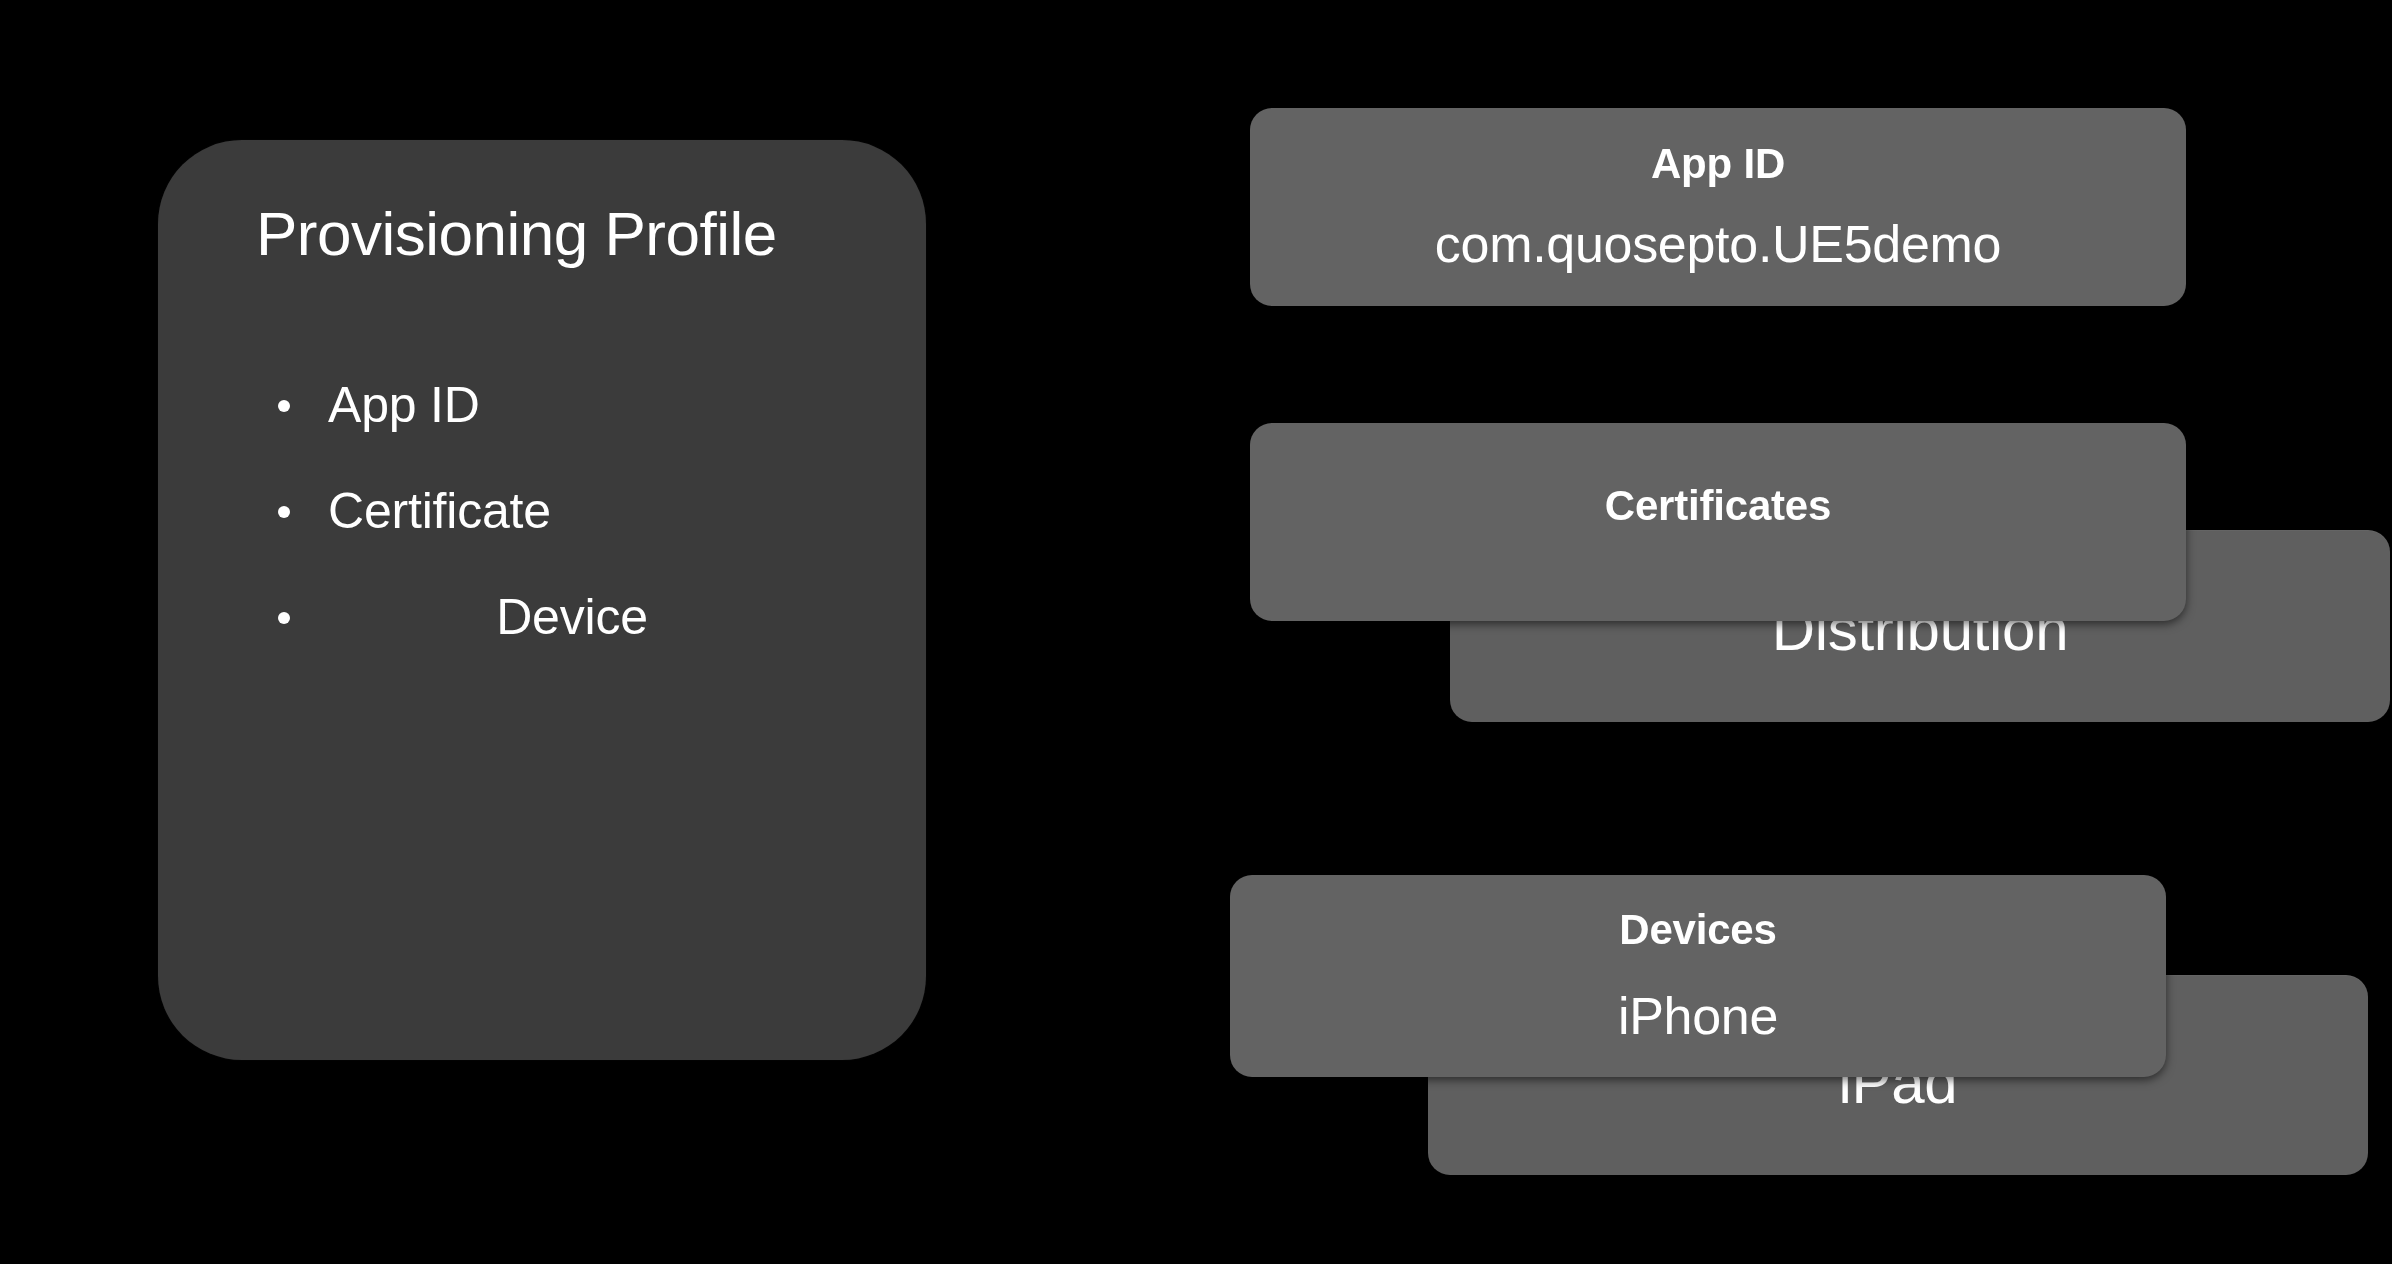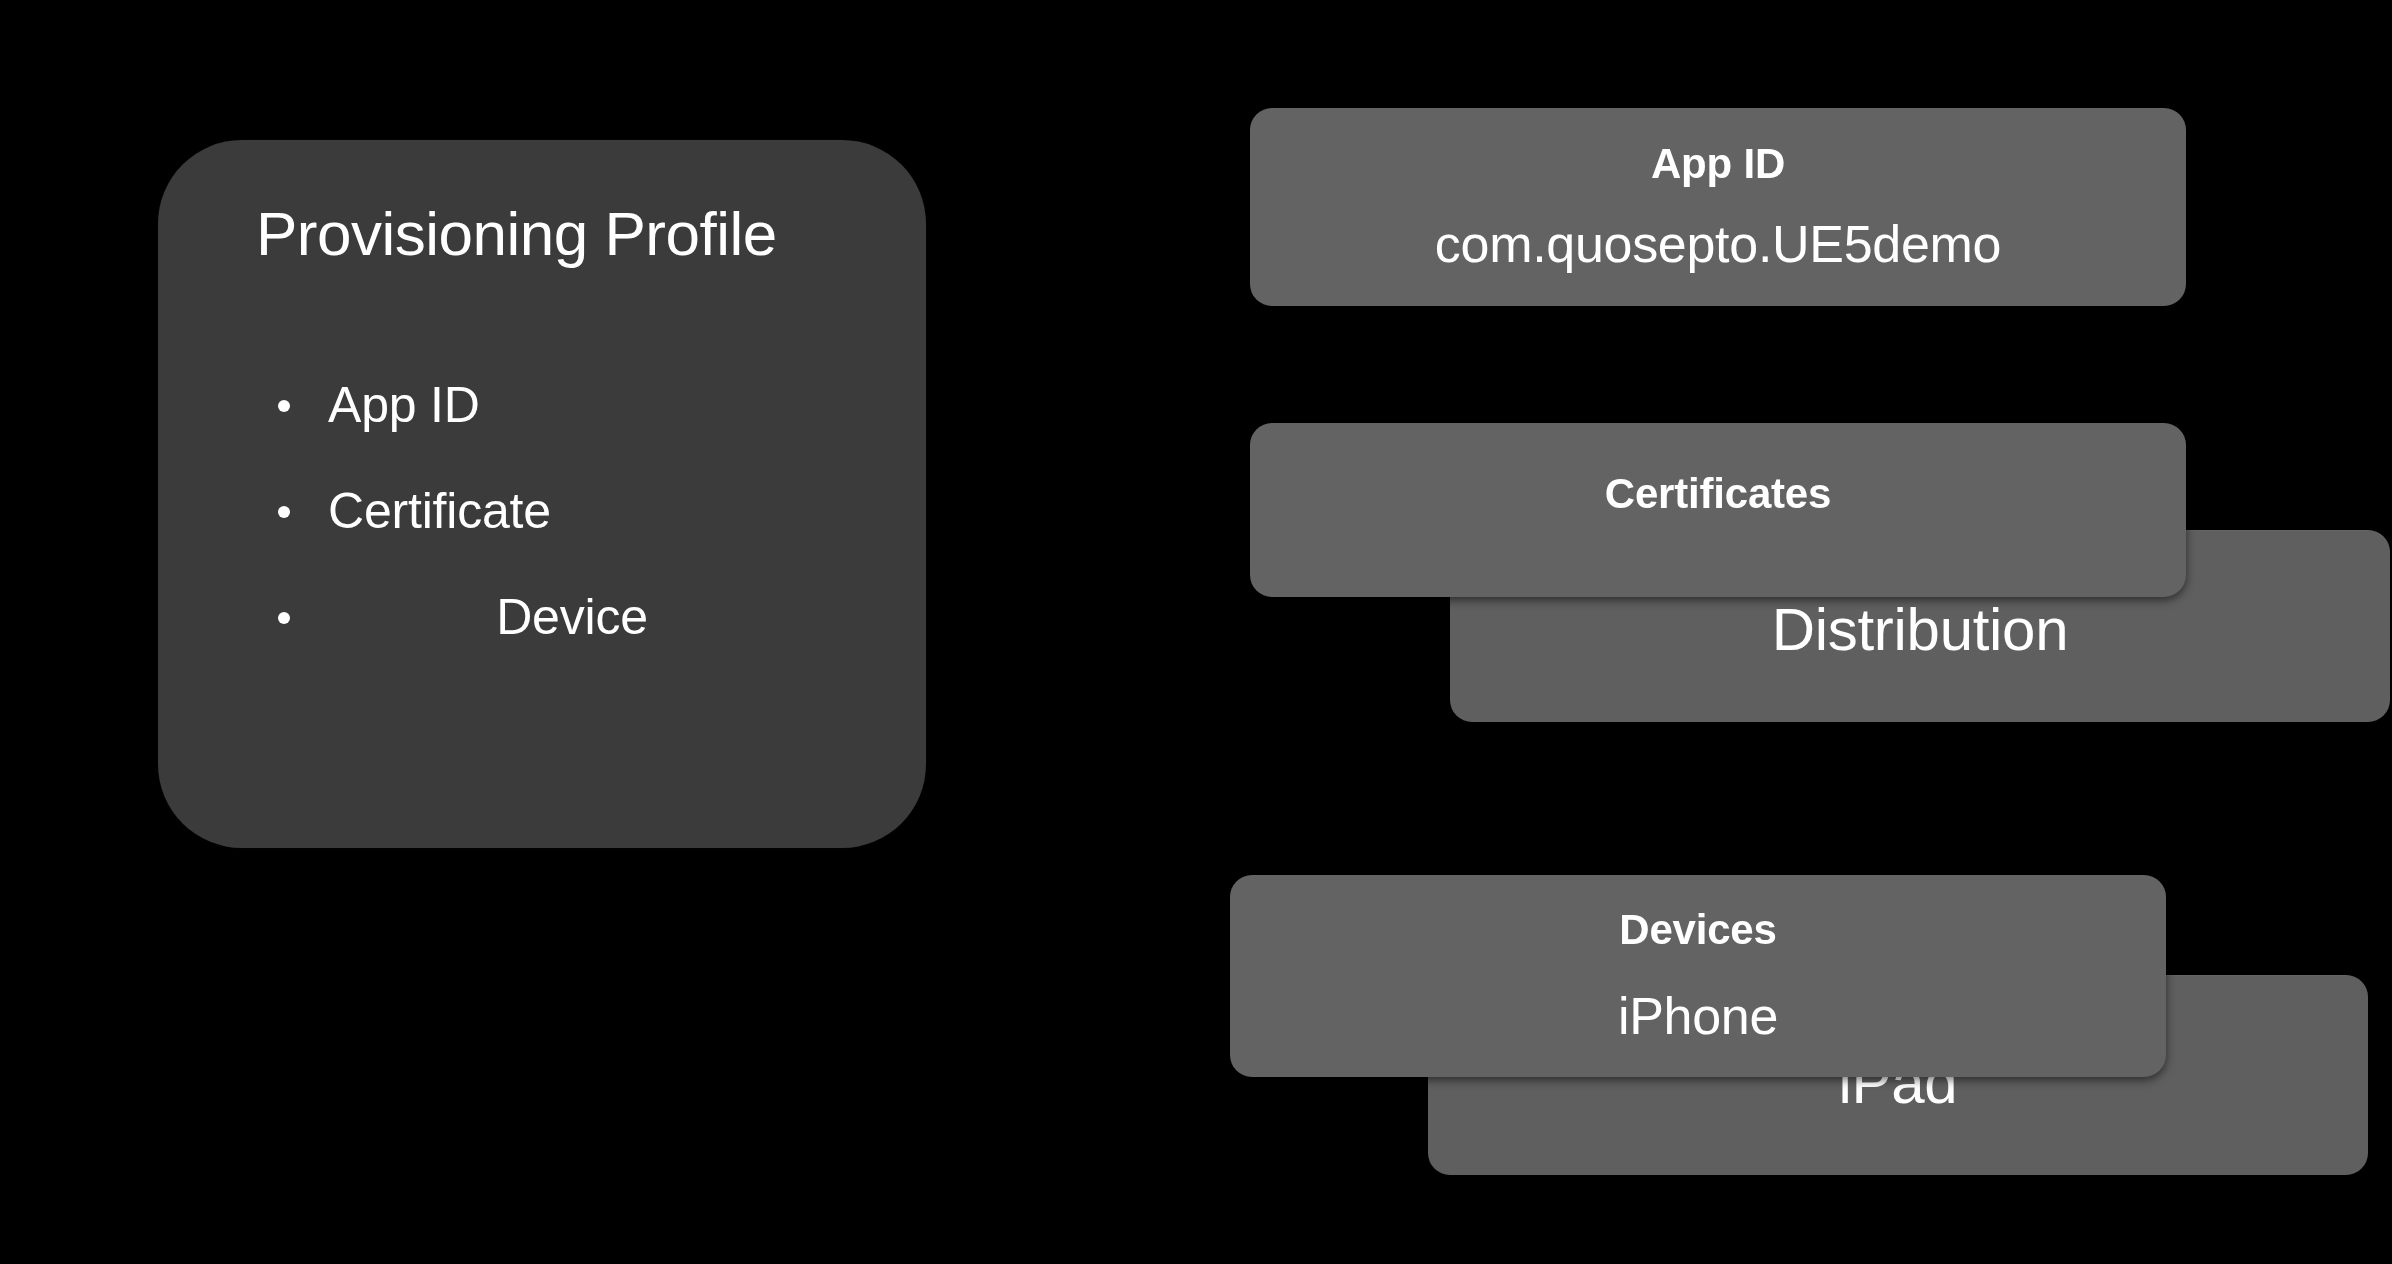--- a/index.html
+++ b/index.html
@@ -22,21 +22,21 @@
     height: 1264px;
     background: #000000;
   }
 
   
   .summary-card {
     position: absolute;
     left: 158px;
     top: 140px;
     width: 768px;
-    height: 708px;
+    height: 920px;
     background: #3b3b3b;
     border-radius: 84px;
     box-shadow: 0 0 2px rgba(255,255,255,0.04);
   }
   .summary-title {
     position: absolute;
     left: 98px;
     top: 58px;
     font-size: 62px;
     font-weight: 400;
@@ -144,21 +144,21 @@
   #card-distribution {
     left: 1450px;
     top: 530px;
     width: 940px;
     height: 192px;
   }
   #card-certificates {
     left: 1250px;
     top: 423px;
     width: 936px;
-    height: 174px;
+    height: 198px;
   }
 
   
   #card-ipad {
     left: 1428px;
     top: 975px;
     width: 940px;
     height: 200px;
   }
   #card-devices {

